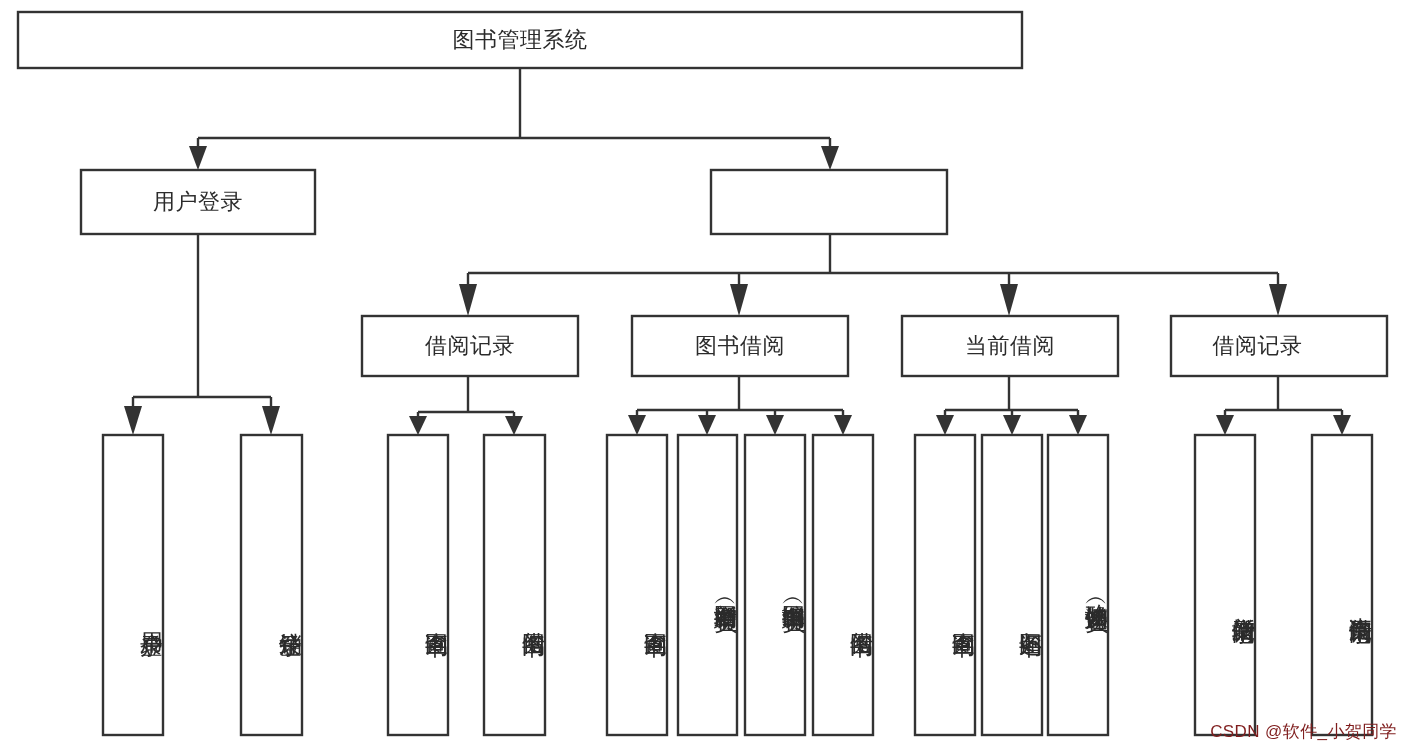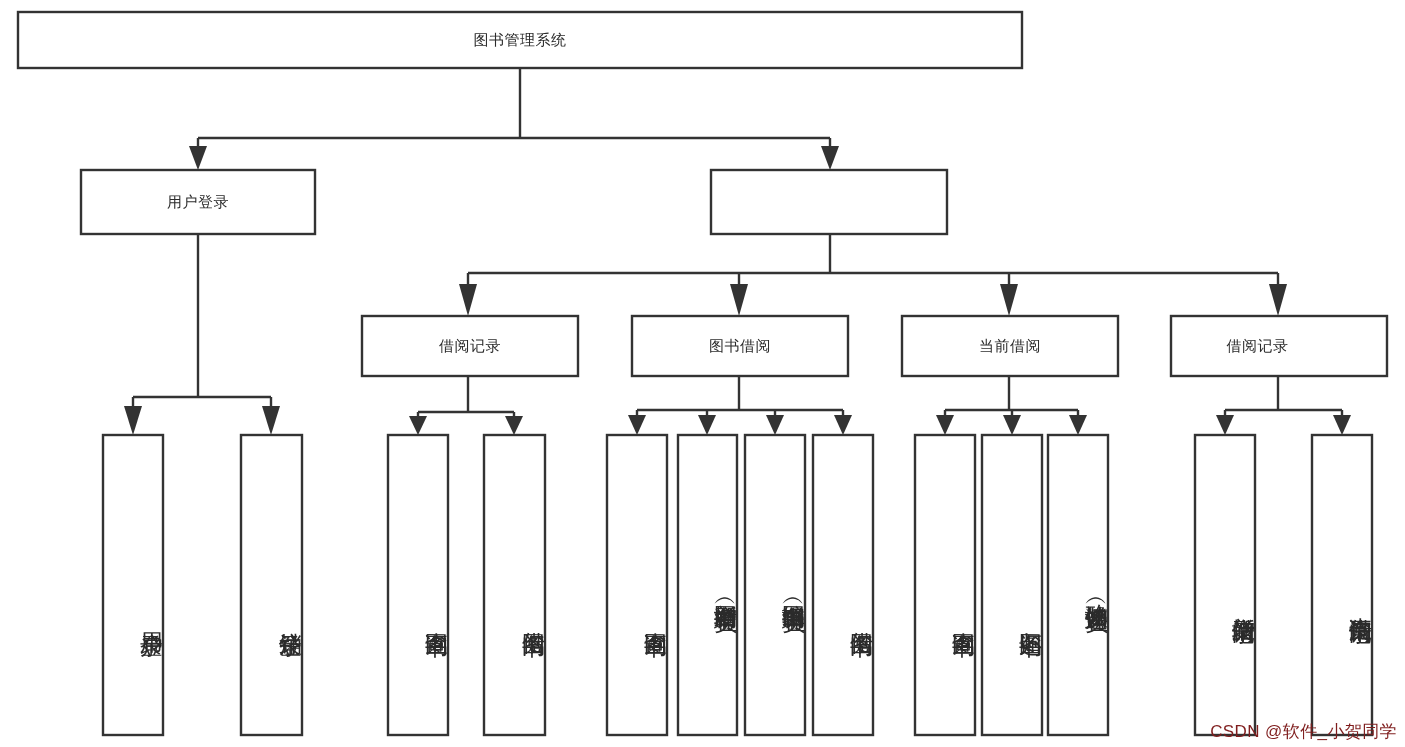--- a/index.html
+++ b/index.html
@@ -43,21 +43,21 @@
     position: absolute;
     display: flex;
     align-items: center;
     justify-content: center;
     color: #2b2b2b;
     font-family: "Liberation Sans", "DejaVu Sans", sans-serif;
     pointer-events: none;
     box-sizing: border-box;
   }
   .node-label.horiz {
-    font-size: 15px;
+    font-size: 22px;
     letter-spacing: 0.5px;
   }
   .node-label.vert {
     writing-mode: vertical-rl;
     text-orientation: upright;
     font-size: 23px;
     line-height: 1.02;
     letter-spacing: 1px;
     align-items: flex-start;
     justify-content: center;

